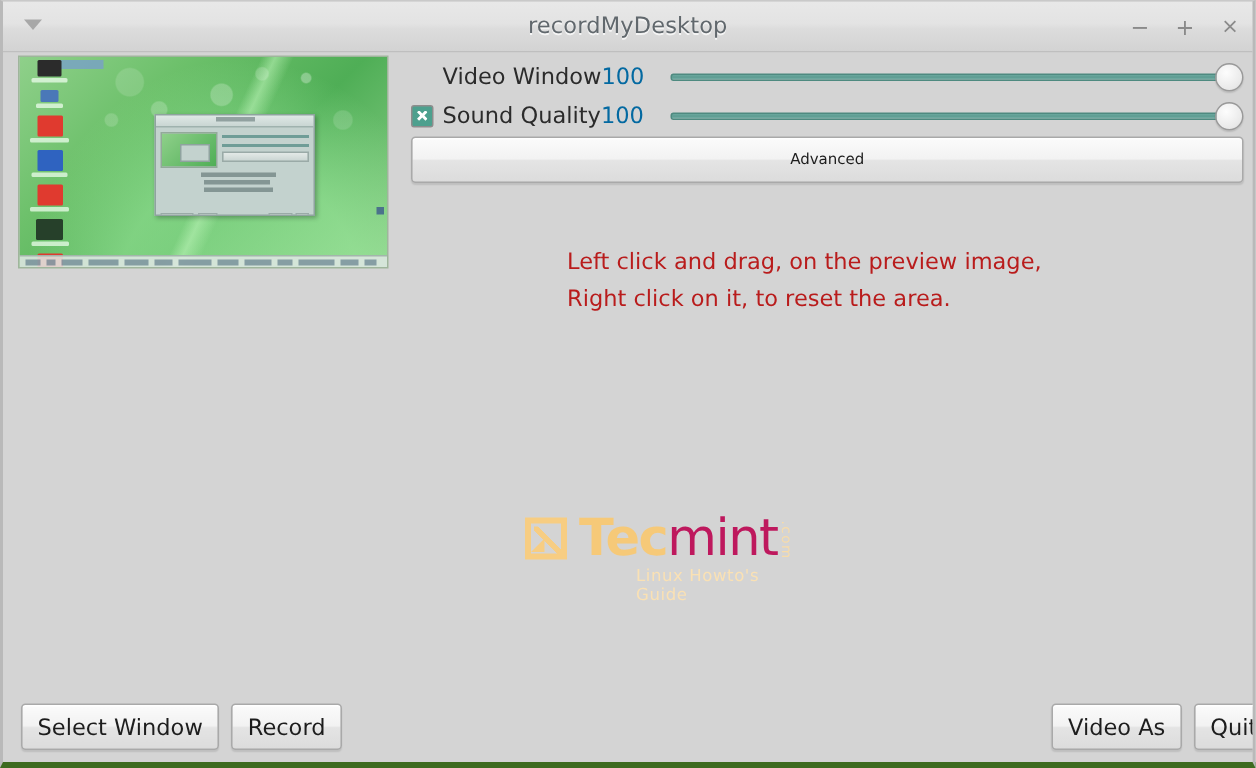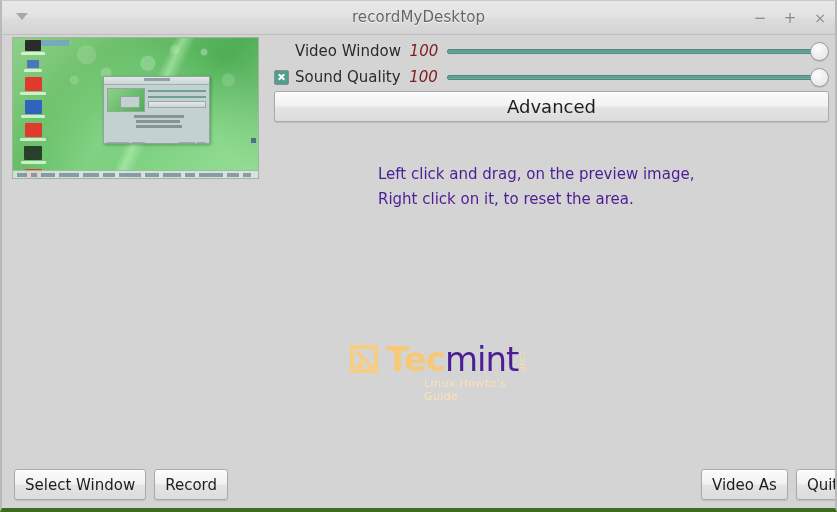--- a/index.html
+++ b/index.html
@@ -241,25 +241,23 @@
   }
   .chk-spacer { width: 21px; flex: 0 0 auto; }
 
   .sl-label {
     font-size: 15px;
     color: #2b2b2b;
     white-space: nowrap;
   }
   .sl-value {
     font-size: 15px;
-    color: #7f1d1d;
+    color: #0369a1;
     width: 46px;
-    text-align: center;
     flex: 0 0 auto;
-    font-style: italic;
   }
   .sl-track-wrap {
     position: relative;
     flex: 1 1 auto;
     height: 22px;
     display: flex;
     align-items: center;
     cursor: pointer;
   }
   .sl-track {
@@ -299,30 +297,30 @@
     justify-content: center;
     padding: 0 10px;
     white-space: nowrap;
   }
   .btn-advanced {
     position: absolute;
     left: 272px;
     right: 6px;
     top: 56px;
     height: 31px;
-    font-size: 18px;
+    font-size: 10px;
   }
 
   
   .hints {
     position: absolute;
     left: 376px;
     top: 127px;
     font-size: 15px;
-    color: #4c1d95;
+    color: #b91c1c;
     line-height: 25px;
   }
   .hints div { white-space: nowrap; }
 
   
   .watermark {
     position: absolute;
     left: 348px;
     top: 304px;
     width: 182px;
@@ -353,21 +351,21 @@
     border-top: 9px solid transparent;
   }
   .wm-text {
     position: absolute;
     left: 36px; top: 0;
     font-size: 34px;
     line-height: 40px;
     letter-spacing: -1px;
   }
   .wm-tec { color: #f6c978; font-weight: bold; }
-  .wm-mint { color: #4c1d95; font-weight: normal; }
+  .wm-mint { color: #be185d; font-weight: normal; }
   .wm-dotcom {
     position: absolute;
     left: 168px; top: 8px;
     font-size: 9px;
     color: #f8dca9;
     letter-spacing: 1px;
     writing-mode: vertical-rl;
     text-orientation: mixed;
   }
   .wm-tag {

